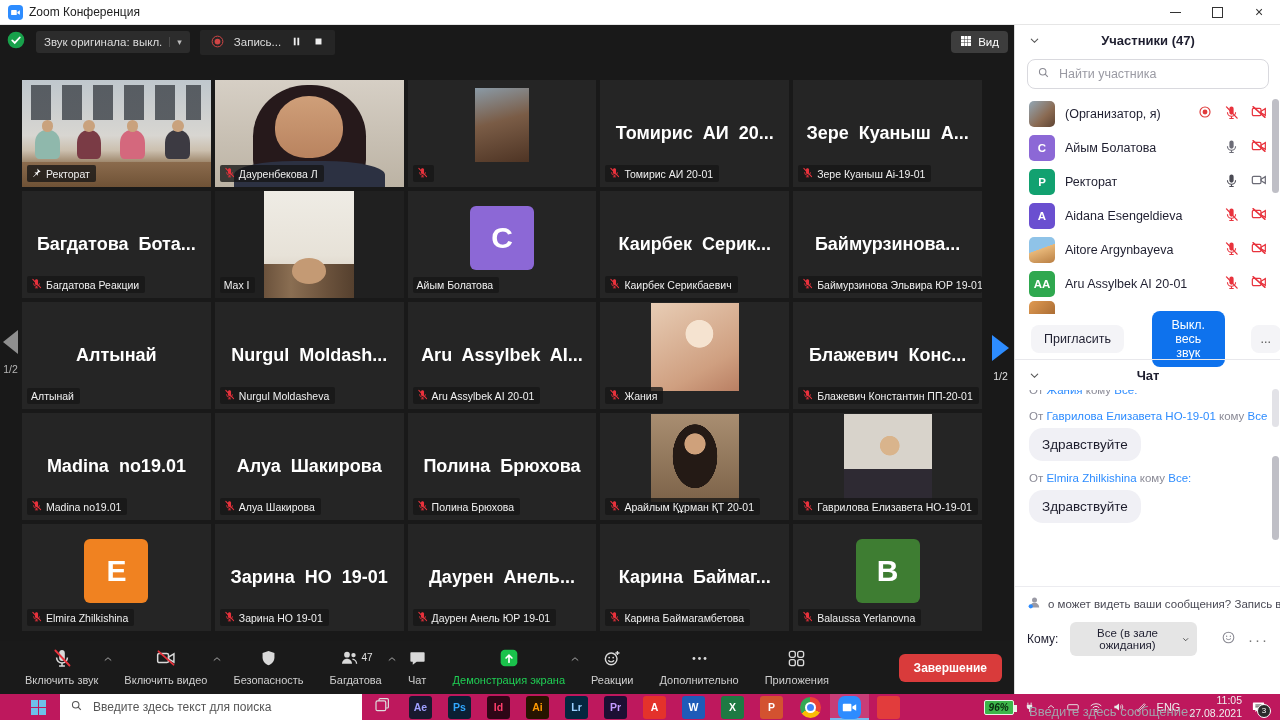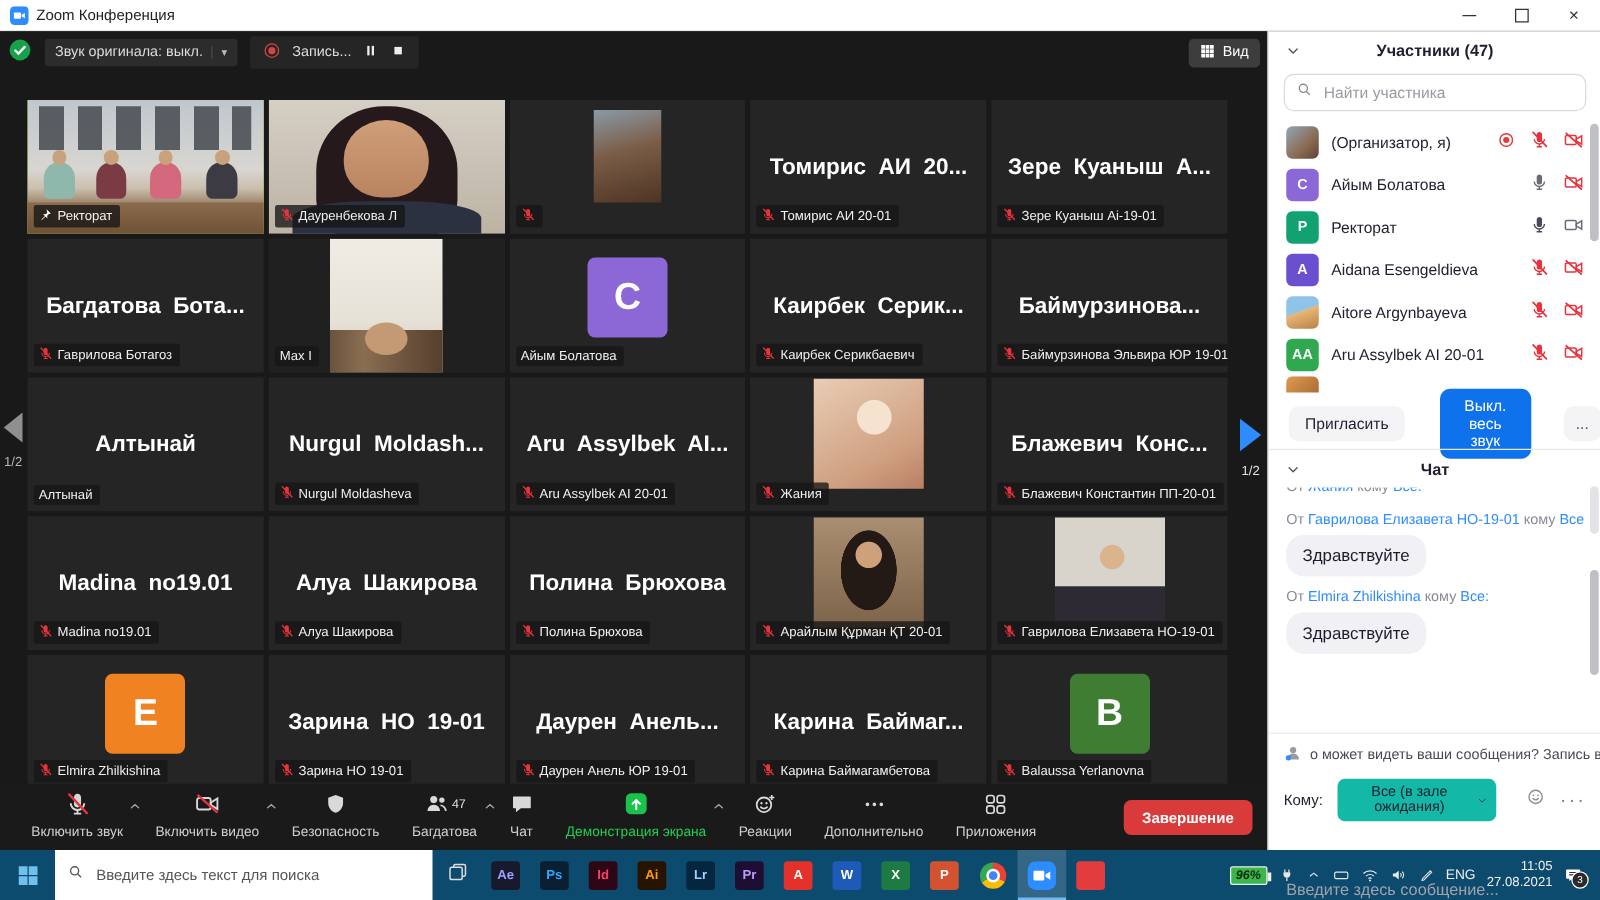--- a/index.html
+++ b/index.html
@@ -111,31 +111,31 @@
   .mhead .g{color:#8a8a96;}
   .mhead .b{color:#2d8cff;}
   .clip{height:9px;overflow:hidden;}
   .clip .mhead{margin-top:-6px;}
   .bubble{display:inline-block;background:#f0f0f5;border-radius:14px;padding:9px 13px;font-size:13.5px;color:#1c1c2b;margin-top:4px;}
   .cfooter{flex:none;margin-top:auto;}
   .cnotice{display:flex;align-items:center;gap:6px;padding:8px 12px 4px;border-top:1px solid #ececf0;
     font-size:11.5px;color:#4a4a55;white-space:nowrap;overflow:hidden;}
   .ctorow{display:flex;align-items:center;gap:12px;padding:6px 12px;}
   .tolab{font-size:12px;color:#1f1f30;}
-  .todrop{display:flex;align-items:center;gap:5px;background:#14b8a6;border:none;border-radius:6px;
+  .todrop{display:flex;align-items:center;gap:5px;background:#e5e5e5;border:none;border-radius:6px;
     padding:5px 8px;font-size:11.5px;color:#1f1f30;font-family:inherit;}
   .spacer{flex:1;}
   .cdots{color:#777;font-size:15px;letter-spacing:2px;}
   .cinput{padding:4px 12px 10px;margin-top:36px;}
   .cinput input{border:none;outline:none;width:100%;font-size:13px;color:#333;font-family:inherit;background:transparent;}
   .cinput input::placeholder{color:#a2a2ab;}
   .sthumb{position:absolute;right:2px;width:7px;border-radius:4px;background:#bfbfc6;z-index:5;}
   .sthumb.light{background:#e2e2e7;}
   
-  .taskbar{height:40px;background:#0c4a6e;display:flex;align-items:stretch;flex:none;}
+  .taskbar{height:26px;background:#be185d;display:flex;align-items:stretch;flex:none;padding-left:16px;}
   .startbtn{width:44px;display:flex;align-items:center;justify-content:center;}
   .winlogo{display:grid;grid-template-columns:7px 7px;grid-template-rows:7px 7px;gap:1px;}
   .winlogo span{background:#6ec1ea;}
   .tsearch{width:282px;background:#fff;display:flex;align-items:center;gap:8px;padding:0 10px;}
   .tsearch input{border:none;outline:none;flex:1;font-size:12px;color:#444;font-family:inherit;}
   .tsearch input::placeholder{color:#555;}
   #tbapps{display:flex;align-items:stretch;}
   .tapp{width:39px;display:flex;align-items:center;justify-content:center;}
   .tapp.active{background:rgba(255,255,255,.16);box-shadow:inset 0 -2px 0 #76b9ed;}
   .abadge{width:23px;height:23px;border-radius:3px;display:grid;place-items:center;font-size:10.5px;font-weight:bold;}
@@ -300,21 +300,21 @@
           </div>
           <div class="tile">
             <div class="cname">Багдатова Бота...</div>
             <div class="tlabel">
               <span><svg width="11" height="11" viewBox="0 0 24 24">
                   <path d="M12 2.5c1.9 0 3.4 1.5 3.4 3.4v6.2a3.4 3.4 0 0 1-6.8 0V5.9C8.6 4 10.1 2.5 12 2.5z" fill="#e8323c"></path>
                   <path d="M5.5 11.5a6.5 6.5 0 0 0 13 0" fill="none" stroke="#e8323c" stroke-width="1.8"></path>
                   <path d="M12 18v3.5M8.5 21.5h7" stroke="#e8323c" stroke-width="1.8"></path>
                   <path d="M4 3l17 18" stroke="#e8323c" stroke-width="2.2" stroke-linecap="round"></path>
                 </svg></span>
-              <span>Гаврилова Ботагоз</span>
+              <span>Багдатова Реакции</span>
             </div>
           </div>
           <div class="tile">
             <div class="scene man">
               <i class="strip"></i>
               <i class="chair"></i>
               <i class="mface"></i>
             </div>
             <div class="tlabel">
               <span>Max I</span>

